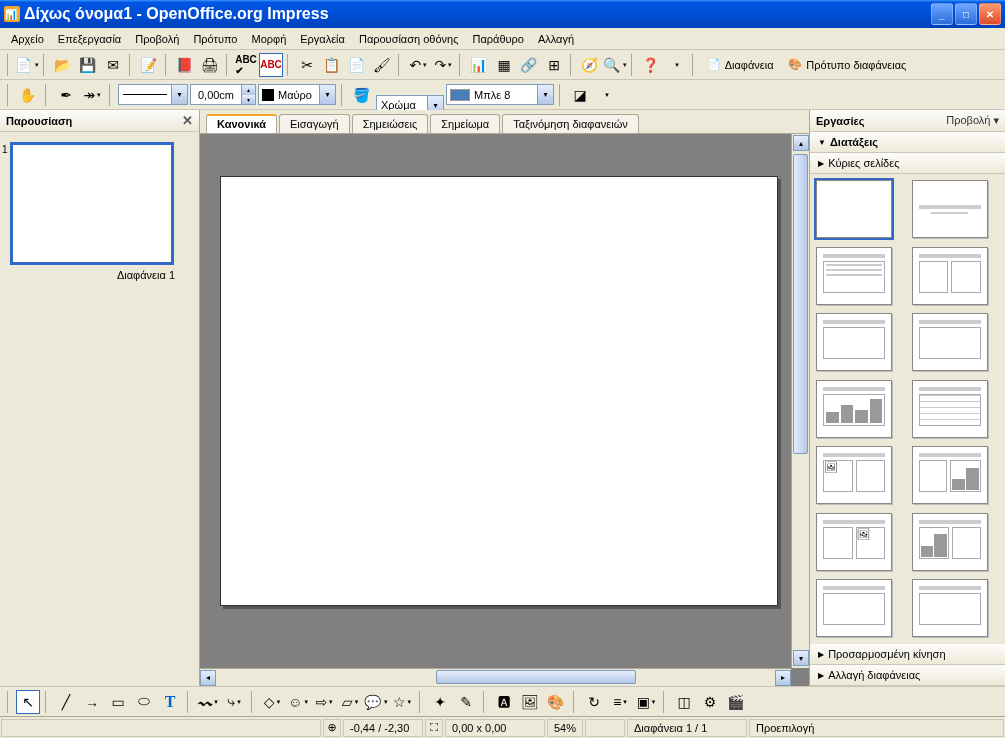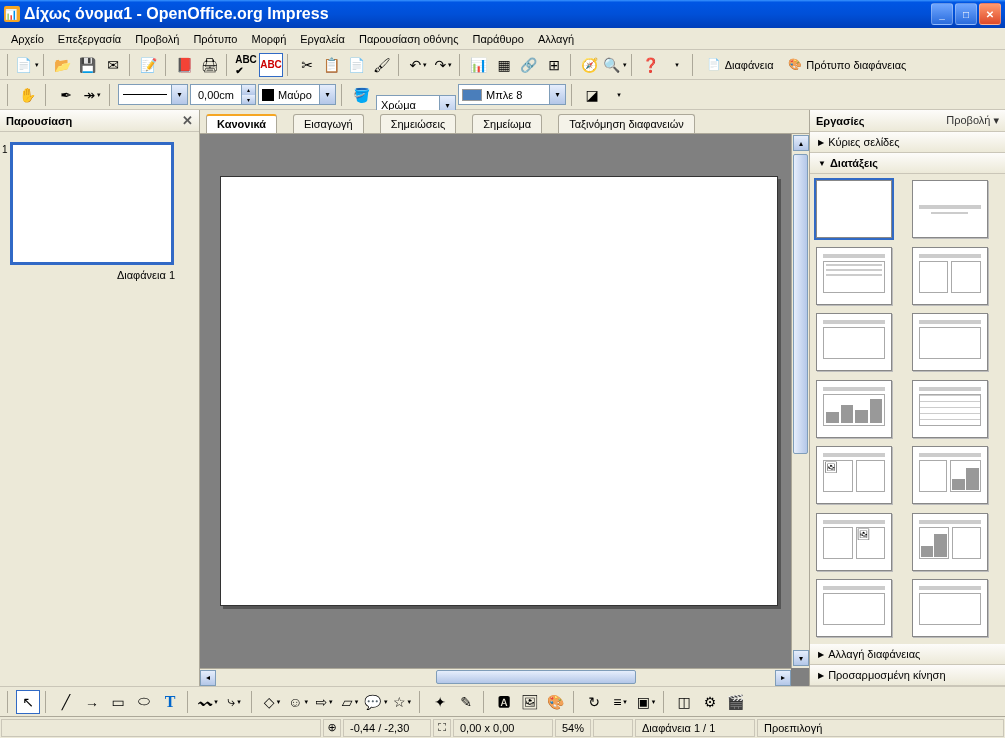--- a/index.html
+++ b/index.html
@@ -35,21 +35,21 @@
 .panel-left { width: 200px; background: #ece9d8; border-right: 1px solid #aca899; display:flex; flex-direction:column;}
 .panel-header { height: 22px; background: linear-gradient(#fdfcfa,#ece9d8); border-bottom: 1px solid #cac6b8; display: flex; align-items: center; padding: 0 6px; font-weight: bold; }
 .panel-header .close { margin-left: auto; font-size: 13px; color:#5a5a5a; cursor:pointer;}
 .slide-panel-body { flex:1; padding: 10px; overflow:auto;}
 .slide-thumb-wrap { position:relative;}
 .slide-num { position:absolute; left:-8px; top:2px; font-size:10px;}
 .slide-thumb { width: 164px; height: 123px; background: white; border: 3px solid #3169c6; }
 .slide-label { text-align: right; padding: 4px 14px 0 0; font-size: 11px; }
 
 .center { flex: 1; display: flex; flex-direction: column; background:#ece9d8;}
-.tabs { height: 24px; display: flex; align-items: flex-end; padding: 0 6px; gap:16px; background:#ece9d8; border-bottom:1px solid #aca899;}
+.tabs { height: 24px; display: flex; align-items: flex-end; padding: 0 6px; gap:2px; background:#ece9d8; border-bottom:1px solid #aca899;}
 .tab { padding: 3px 10px; background: #f5f3e9; border: 1px solid #aca899; border-bottom: none; border-radius: 3px 3px 0 0; font-size:11px;}
 .tab.active { background: white; font-weight: bold; border-top:2px solid #f5a623; padding-top:2px;}
 .editor { flex: 1; background: #808080; position: relative; overflow:hidden;}
 .editor .scrollv { position:absolute; right:0; top:0; bottom:18px; width:18px; background:#ece9d8; border-left:1px solid #aca899;}
 .editor .scrollh { position:absolute; left:0; right:18px; bottom:0; height:18px; background:#ece9d8; border-top:1px solid #aca899; display:flex; align-items:center;}
 .editor .scrollh .thumb { position:absolute; left:40%; width:200px; height:14px; top:1px; background:linear-gradient(#e6eefc,#b4c7e8); border:1px solid #7f9db9; border-radius:2px;}
 .editor .scrollh .arrow { width:16px; height:16px; background:linear-gradient(#e6eefc,#b4c7e8); border:1px solid #7f9db9; display:flex;align-items:center;justify-content:center;font-size:8px;}
 .editor .scrollh .arrow:last-child{margin-left:auto;}
 .editor .scrollv .arrow { width:16px; height:16px; background:linear-gradient(#e6eefc,#b4c7e8); border:1px solid #7f9db9; display:flex;align-items:center;justify-content:center;font-size:8px; margin:1px;}
 .editor .scrollv .thumb { position:absolute; top:20px; left:1px; right:1px; height:300px; background:linear-gradient(to right,#e6eefc,#b4c7e8); border:1px solid #7f9db9; border-radius:2px;}
@@ -161,21 +161,21 @@
         <div class="spin">▾</div>
       </div>
   </div>
   <div class="combo" style="width:78px;">
     <div style="width:12px;height:12px;background:black;margin-left:3px;"></div>
     <div class="val">Μαύρο</div>
     <div class="btn">▾</div>
   </div>
   <div class="toolbar-sep"></div>
   <div class="tbbtn">🪣</div>
-  <div class="combo" style="width:80px;margin-top:21px;">
+  <div class="combo" style="width:68px;margin-top:21px;">
     <div class="val">Χρώμα</div>
     <div class="btn">▾</div>
   </div>
   <div class="combo" style="width:108px;">
     <div style="width:20px;height:12px;background:#4a7ebb;margin-left:3px;border:1px solid #999;"></div>
     <div class="val">Μπλε 8</div>
     <div class="btn">▾</div>
   </div>
   <div class="toolbar-sep"></div>
   <div class="tbbtn">◪</div>
@@ -221,27 +221,27 @@
         <div class="arrow">▸</div>
       </div>
     </div>
   </div>
 
   <div class="panel-right">
     <div class="task-header">
       <span>Εργασίες</span>
       <span class="viewlink"><span>Προβολή</span> ▾</span>
     </div>
+    <div class="task-section expanded">
+        <span class="arrow"></span>
+        <b>Διατάξεις</b>
+      </div>
     <div class="task-section">
         <span class="arrow"></span>
         <span>Κύριες σελίδες</span>
-      </div>
-    <div class="task-section expanded">
-        <span class="arrow"></span>
-        <b>Διατάξεις</b>
       </div>
     <div class="layouts-grid">
       <div class="layout-item selected"></div>
       <div class="layout-item">
           <div class="inner">
             <div class="bar" style="margin-top:18px;"></div>
             <div class="bar" style="height:2px;width:60%;margin:0 auto;"></div>
           </div>
         </div>
       <div class="layout-item">
@@ -342,25 +342,25 @@
         </div>
       <div class="layout-item">
           <div class="inner">
             <div class="bar"></div>
             <div class="box" style="height:32px;"></div>
           </div>
         </div>
     </div>
     <div class="task-section">
         <span class="arrow"></span>
-        <span>Αλλαγή διαφάνειας</span>
+        <span>Προσαρμοσμένη κίνηση</span>
       </div>
     <div class="task-section">
         <span class="arrow"></span>
-        <span>Προσαρμοσμένη κίνηση</span>
+        <span>Αλλαγή διαφάνειας</span>
       </div>
   </div>
 </div>
 
 <div class="bottom-toolbar">
   <div class="toolbar-sep"></div>
   <div class="tbbtn pressed">↖</div>
   <div class="toolbar-sep"></div>
   <div class="tbbtn">╱</div>
   <div class="tbbtn">→</div>
@@ -392,20 +392,20 @@
   <div class="tbbtn">▣<span class="dd">▾</span></div>
   <div class="toolbar-sep"></div>
   <div class="tbbtn">◫</div>
   <div class="tbbtn">⚙</div>
   <div class="tbbtn">🎬</div>
 </div>
 
 <div class="statusbar">
   <div class="status-cell" style="width:320px;"></div>
   <div class="status-cell" style="width:18px;justify-content:center;">⊕</div>
-  <div class="status-cell" style="width:88px;">-0,44 / -2,30</div>
+  <div class="status-cell" style="width:80px;">-0,44 / -2,30</div>
   <div class="status-cell" style="width:18px;justify-content:center;">⛶</div>
   <div class="status-cell" style="width:100px;">0,00 x 0,00</div>
   <div class="status-cell" style="width:36px;justify-content:center;">54%</div>
   <div class="status-cell" style="width:40px;"></div>
   <div class="status-cell" style="width:120px;">Διαφάνεια 1 / 1</div>
   <div class="status-cell" style="flex:1;">Προεπιλογή</div>
 </div>
 
 </body></html>

